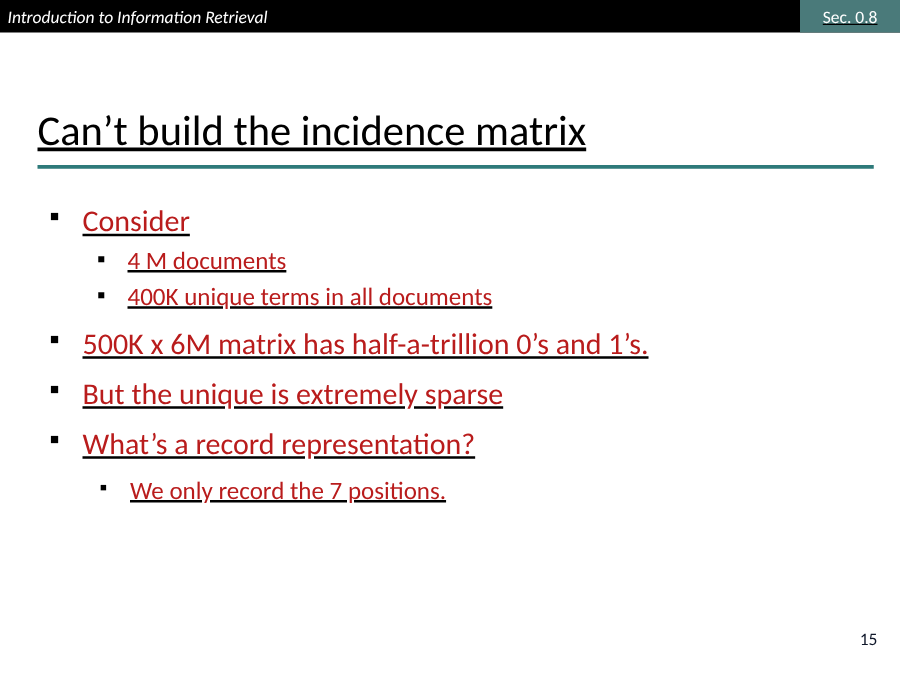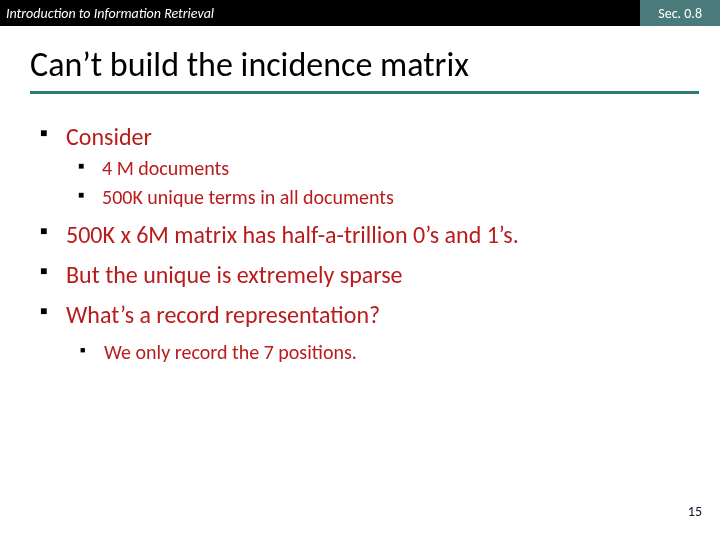--- a/index.html
+++ b/index.html
@@ -1,21 +1,21 @@
 <!DOCTYPE html>
 <html><head>
 <meta charset="utf-8">
 <style>
   * { margin: 0; padding: 0; box-sizing: border-box; }
   html, body { width: 720px; height: 540px; font-family: Calibri, Arial, sans-serif; background: #fff; overflow: hidden; }
-  .slide { width: 720px; height: 532px; position: relative; }
+  .slide { width: 720px; height: 532px; position: relative; text-decoration: underline; }
   .topbar { width: 100%; height: 26px; background: #000; display: flex; align-items: center; justify-content: space-between; }
   .course { color: #fff; font-style: italic; font-size: 14px; padding-left: 6px; }
   .secbox { background: #4a7a7a; color: #fff; font-size: 14px; padding: 4px 18px; height: 100%; display: flex; align-items: center; }
-  .title-wrap { padding: 18px 21px 0 30px; }
+  .title-wrap { padding: 18px 21px 0 30px; margin-top: 41px; }
   .title { font-size: 34px; color: #000; font-weight: 400; padding-bottom: 6px; }
   .rule { height: 3px; background: #2e7a7a; width: 100%; }
   .content { padding: 18px 30px 0 40px; color: #b91c1c; }
   ul { list-style: none; }
   .lvl1 > li { font-size: 24px; margin: 10px 0 10px 0; padding-left: 26px; position: relative; line-height: 1.25; }
   .lvl1 > li::before { content: "■"; position: absolute; left: 0; top: 4px; font-size: 12px; color: #000; }
   .lvl2 { margin: 4px 0 6px 12px; }
   .lvl2 > li { font-size: 20px; margin: 4px 0; padding-left: 24px; position: relative; line-height: 1.25; }
   .lvl2 > li::before { content: "■"; position: absolute; left: 0; top: 4px; font-size: 10px; color: #000; }
   .lvl3 { margin: 4px 0 0 14px; }
@@ -36,21 +36,21 @@
     <div class="title">Can’t build the incidence matrix</div>
     <div class="rule"></div>
   </div>
 
   <div class="content">
     <ul class="lvl1">
       <li>
         <span>Consider</span>
         <ul class="lvl2">
           <li><span>4 M documents</span></li>
-          <li><span>500K unique terms in all documents</span></li>
+          <li><span>400K unique terms in all documents</span></li>
         </ul>
       </li>
       <li><span>500K x 6M matrix has half-a-trillion 0’s and 1’s.</span></li>
       <li><span>But the unique is extremely sparse</span></li>
       <li>
         <span>What’s a record representation?</span>
         <ul class="lvl3">
           <li><span>We only record the 7 positions.</span></li>
         </ul>
       </li>

